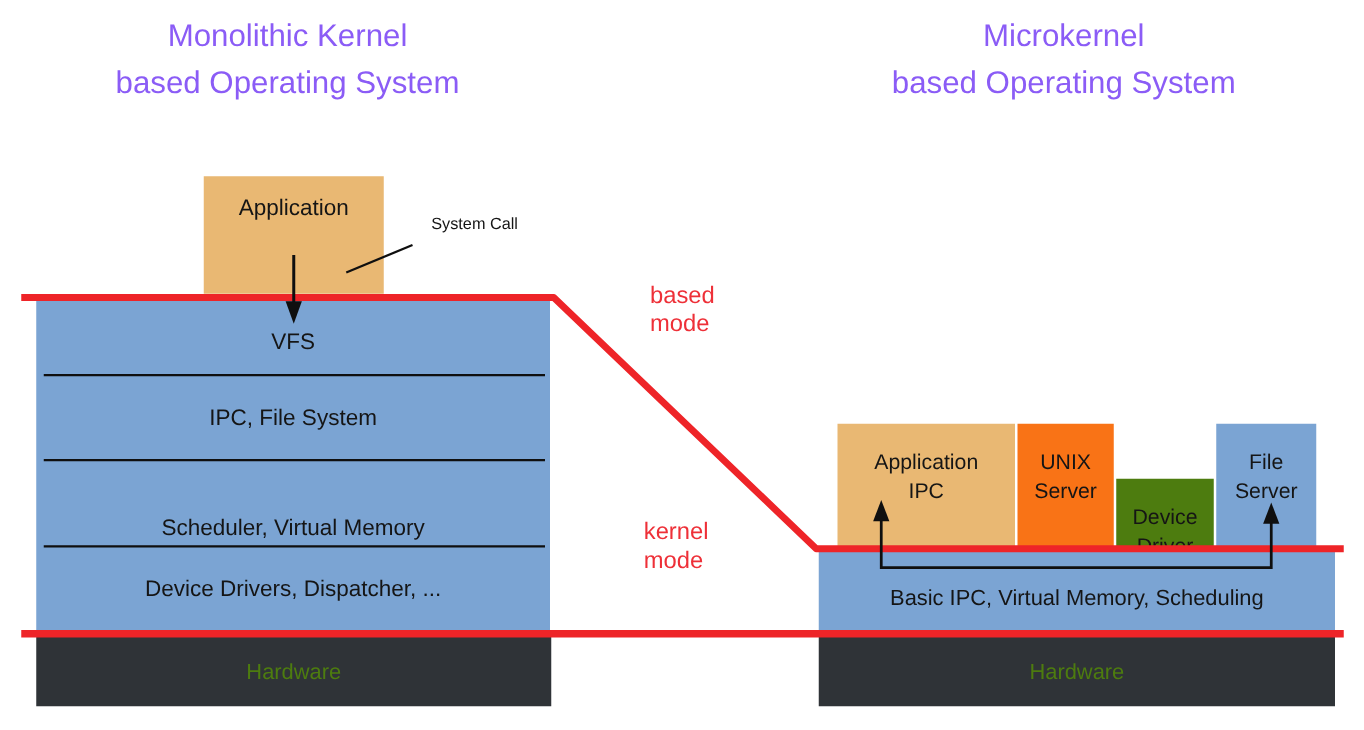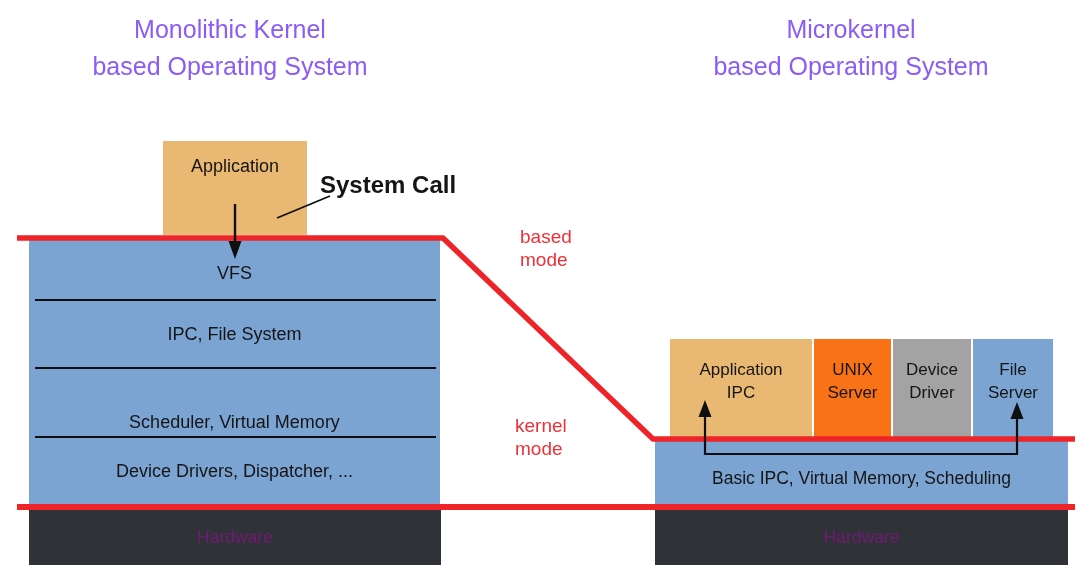--- a/index.html
+++ b/index.html
@@ -6,28 +6,28 @@
   .canvas{
     position:relative;width:1091px;height:584px;background:#ffffff;
     font-family:"Liberation Sans", sans-serif;color:#1b1b1b;overflow:hidden;
   }
   .abs{position:absolute;}
   .title{font-size:25px;line-height:37px;text-align:center;color:#8b5cf6;z-index:3;}
   .box{position:absolute;z-index:1;}
   .orange{background:#e9b873;}
   .blue{background:#7ba4d3;}
   .green{background:#f97316;}
-  .gray{background:#a3a3a3;}
+  .gray{background:#4d7c0f;margin-top:44px;}
   .dark{background:#2f3337;}
   .layer-label{
     position:absolute;left:29px;width:411px;text-align:center;
     font-size:18px;line-height:21px;z-index:3;color:#151515;
   }
   .hw-label{
-    position:absolute;text-align:center;color:#701a75;font-size:17.5px;z-index:3;
+    position:absolute;text-align:center;color:#4d7c0f;font-size:17.5px;z-index:3;
   }
   .server-box{
     position:absolute;top:339px;height:100px;z-index:1;
     display:flex;flex-direction:column;align-items:center;
     padding-top:19px;box-sizing:border-box;
     font-size:17px;line-height:23px;text-align:center;color:#151515;
   }
   .red-label{
     position:absolute;color:#ee3038;font-size:19px;line-height:23px;z-index:3;
   }
@@ -45,21 +45,21 @@
   </div>
   <div class="abs title" style="left:661px;top:11px;width:380px;">
     <div>Microkernel</div>
     <div>based Operating System</div>
   </div>
 
   <div class="box orange" style="left:163px;top:141px;width:144px;height:94px;">
     <div class="app-label" style="text-align:center;padding-top:15px;">Application</div>
   </div>
 
-  <div class="abs" style="left:320px;top:171px;font-size:24px;z-index:3;color:#151515;font-weight:bold;">System Call</div>
+  <div class="abs" style="left:345px;top:171px;font-size:13px;z-index:3;color:#151515;">System Call</div>
 
   <div class="box blue" style="left:29px;top:238px;width:411px;height:267px;"></div>
   <div class="layer-label" style="top:263px;">VFS</div>
   <div class="layer-label" style="top:324px;">IPC, File System</div>
   <div class="layer-label" style="top:412px;">Scheduler, Virtual Memory</div>
   <div class="layer-label" style="top:461px;">Device Drivers, Dispatcher, ...</div>
 
   <div class="box dark" style="left:29px;top:509px;width:412px;height:56px;"></div>
   <div class="hw-label" style="left:29px;top:527px;width:412px;">Hardware</div>
 

